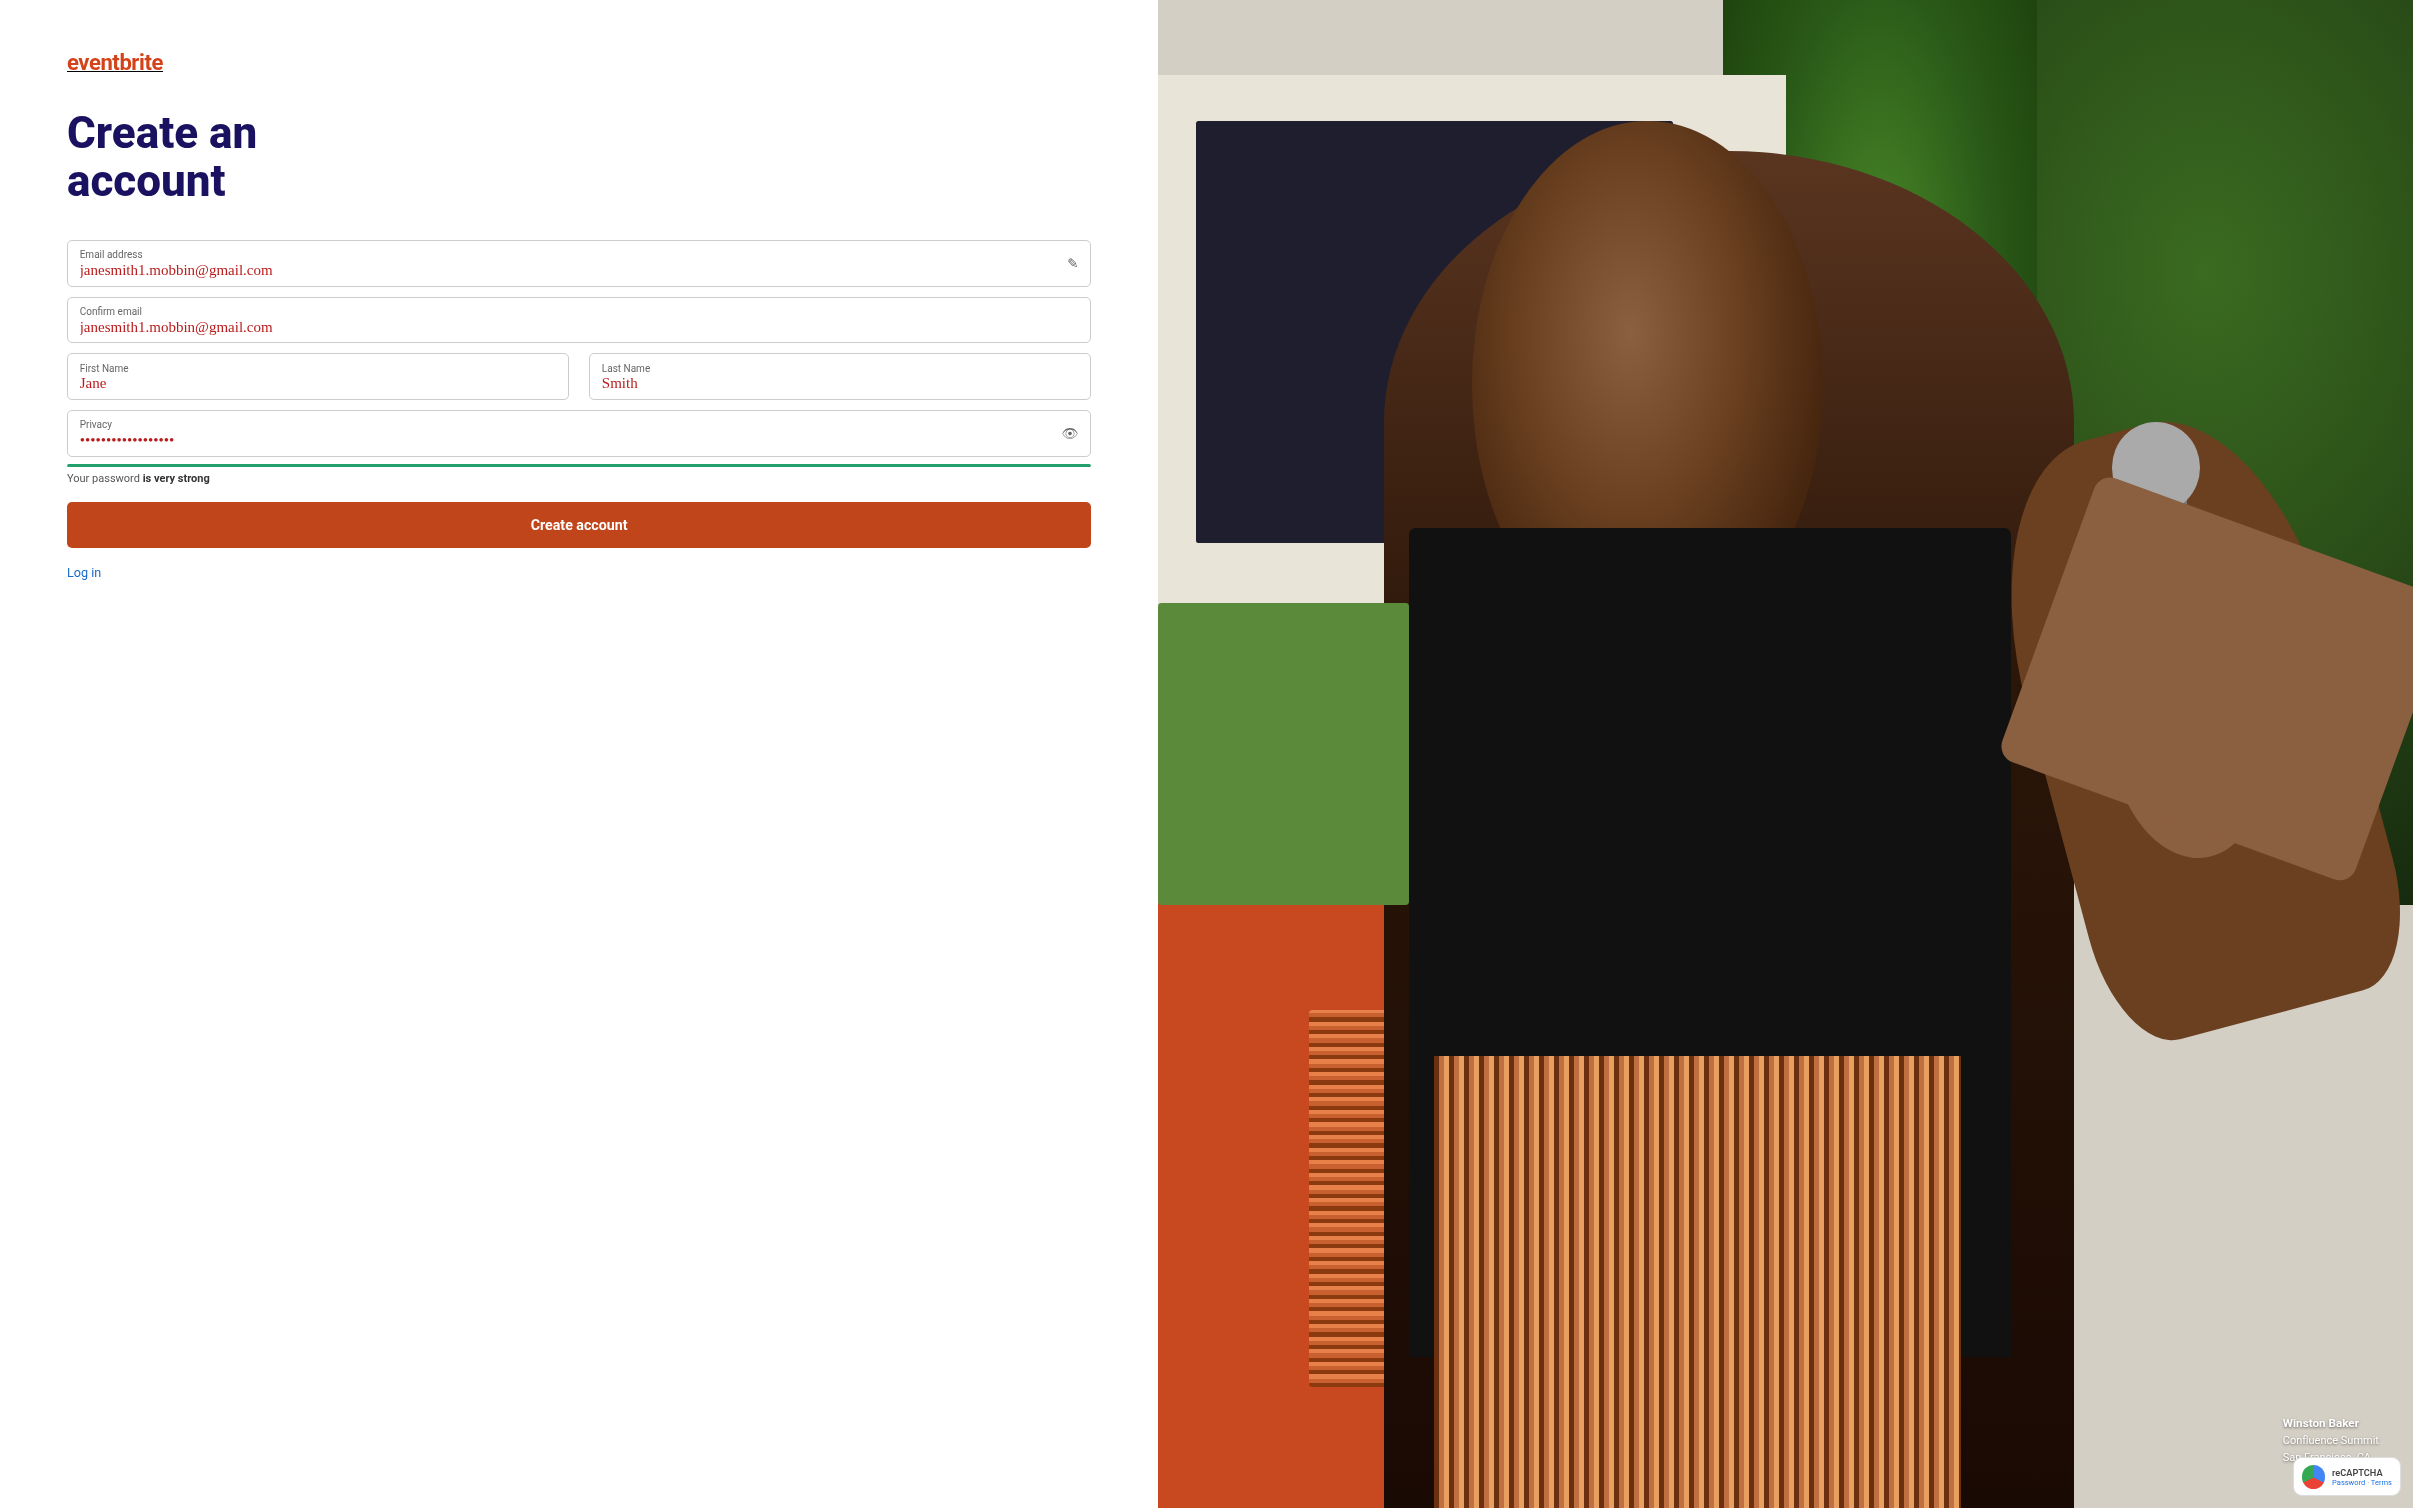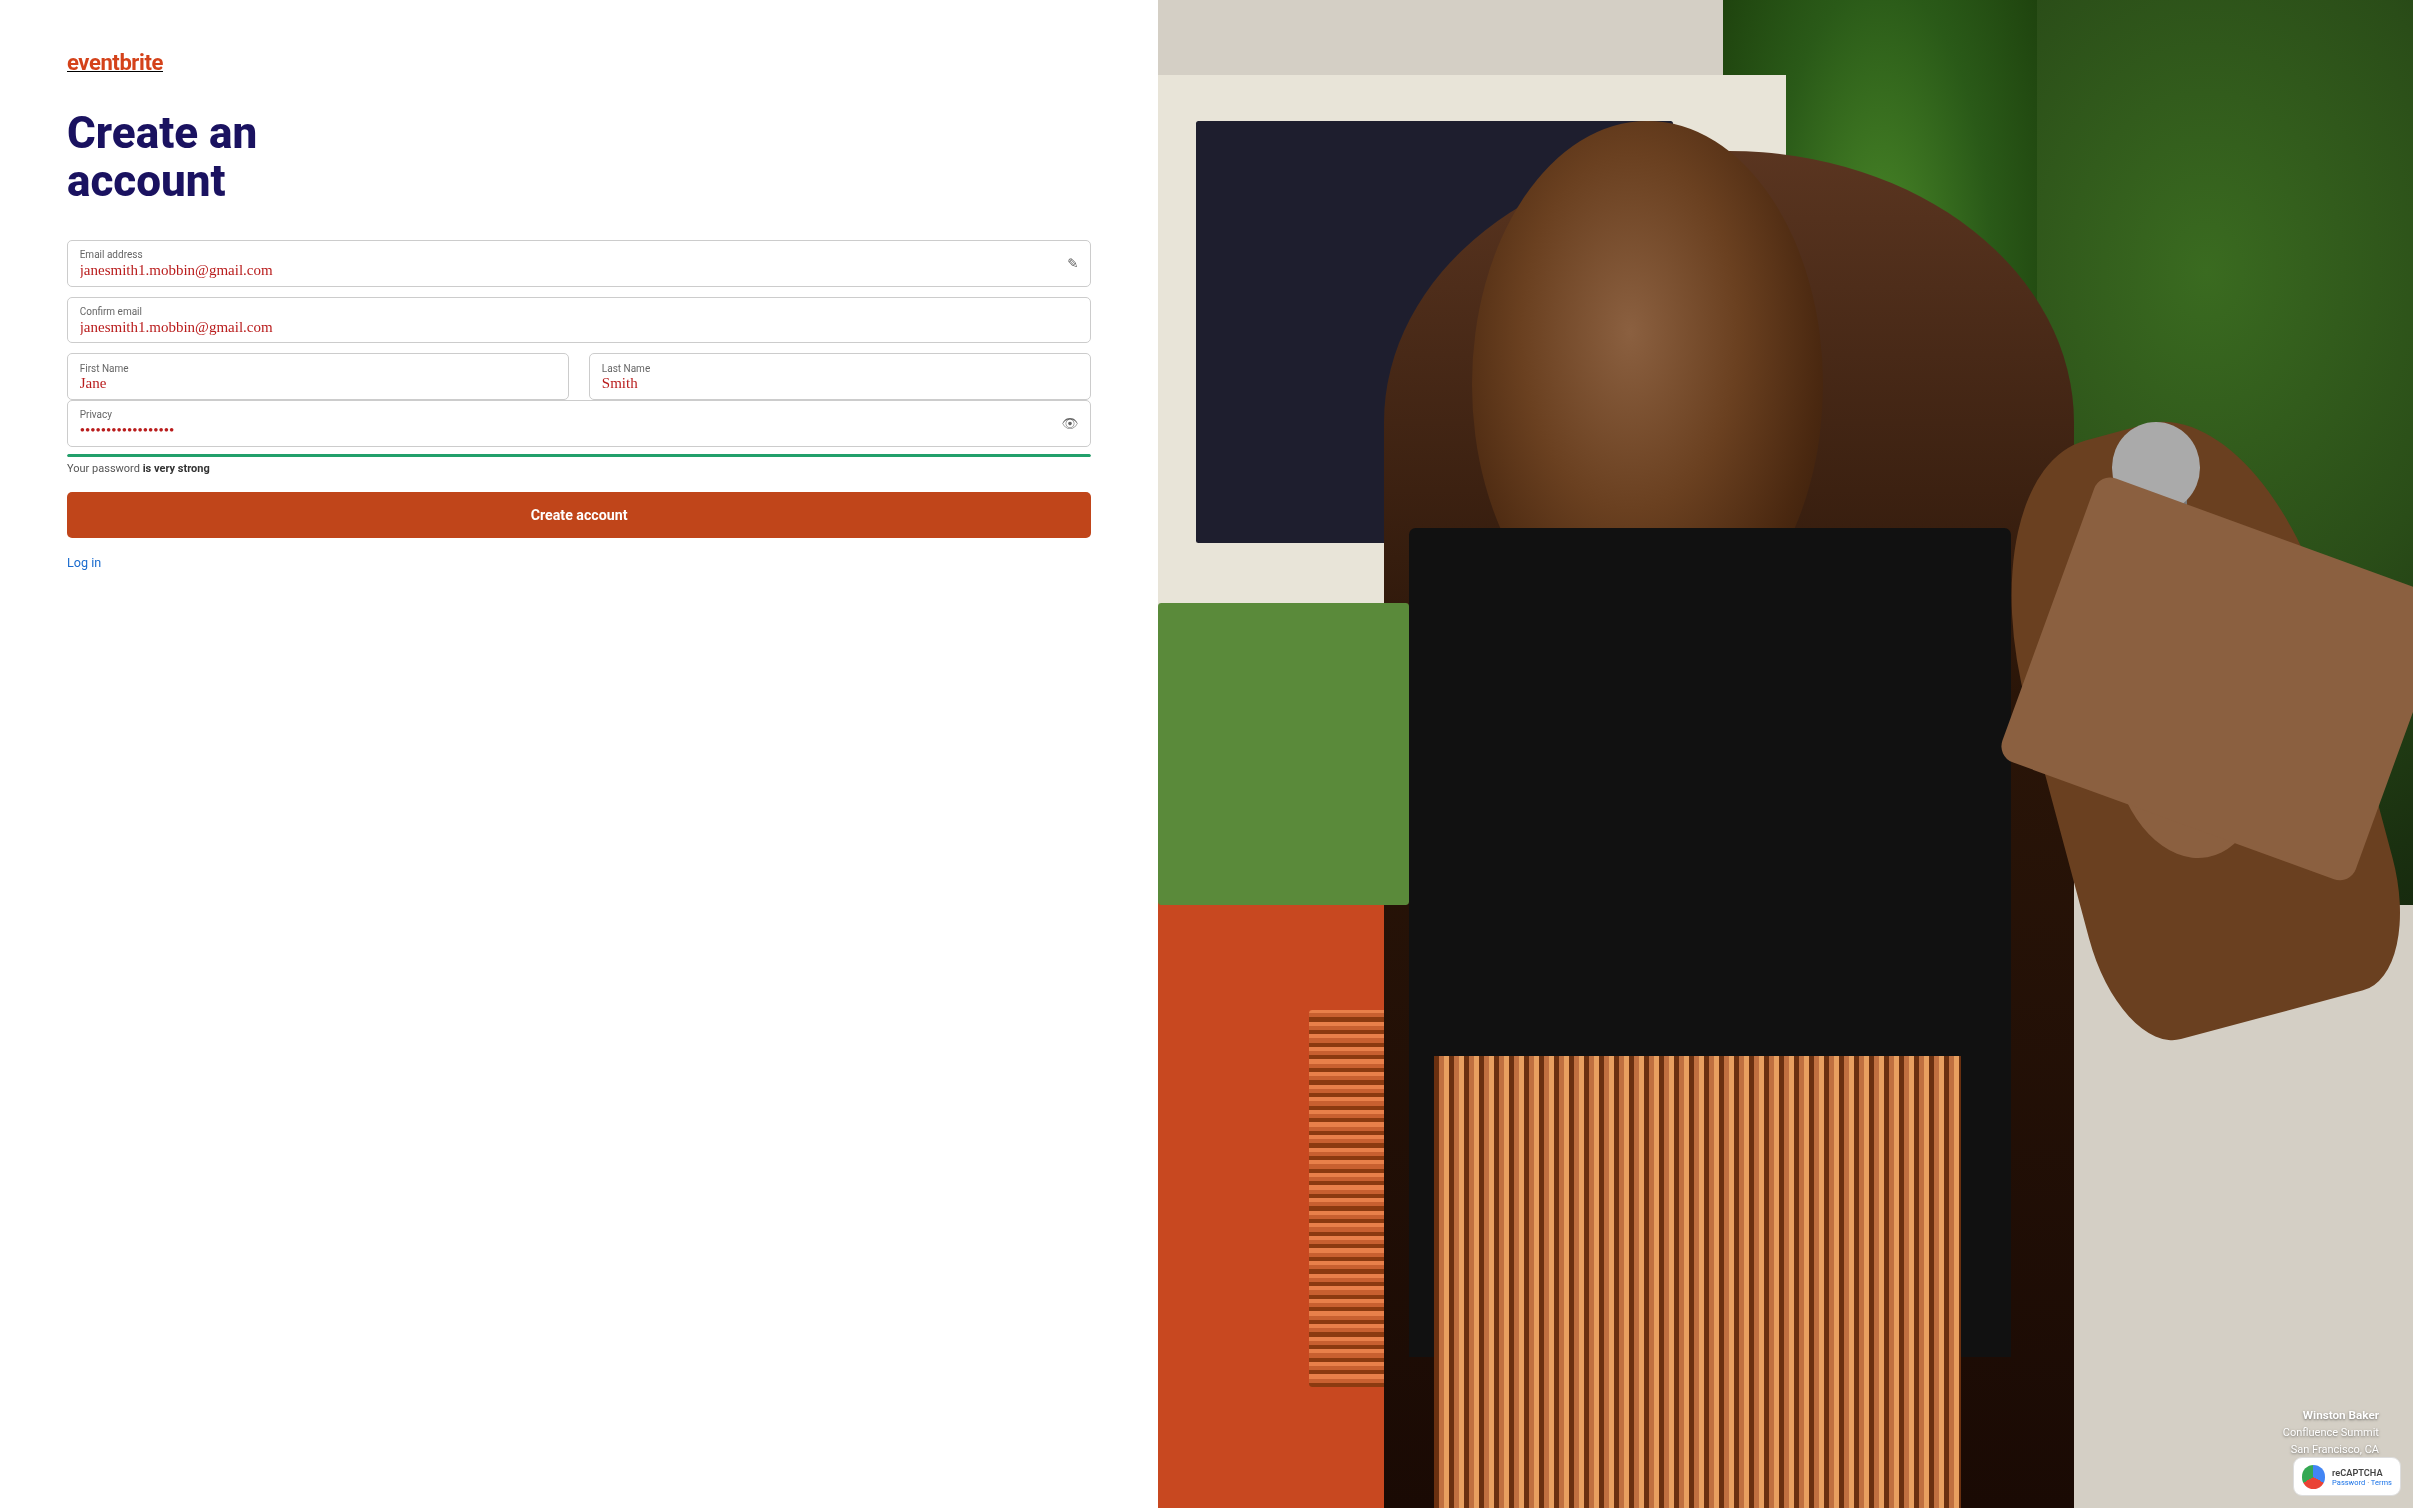--- a/index.html
+++ b/index.html
@@ -27,24 +27,23 @@
 
     .right-panel {
       width: 52%;
       position: relative;
       overflow: hidden;
       background: #888;
     }
 
     .caption {
       position: absolute;
-      bottom: 50px;
+      bottom: 42px;
       right: 34px;
       color: #fff;
-      text-align: right;
       font-size: 11px;
       line-height: 1.5;
       text-shadow: 0 0.8px 2.5px rgba(0,0,0,0.5);
     }
 
     .caption .name {
       font-weight: 700;
       font-size: 11.7px;
     }
 
@@ -128,20 +127,21 @@
       top: 50%;
       transform: translateY(-50%);
       color: #666;
       cursor: pointer;
       font-size: 13.4px;
     }
 
     .name-row {
       display: flex;
       gap: 20px;
+      margin-bottom: 10px;
     }
 
     .name-row .input-wrapper {
       flex: 1;
     }
 
     .password-strength-bar {
       height: 3.4px;
       background: #e0e0e0;
       border-radius: 1.7px;

